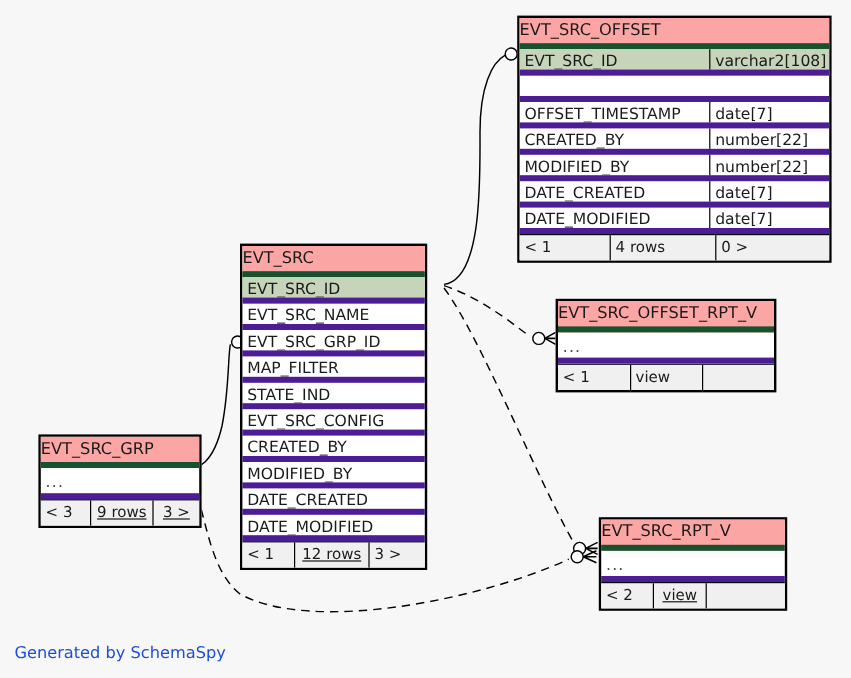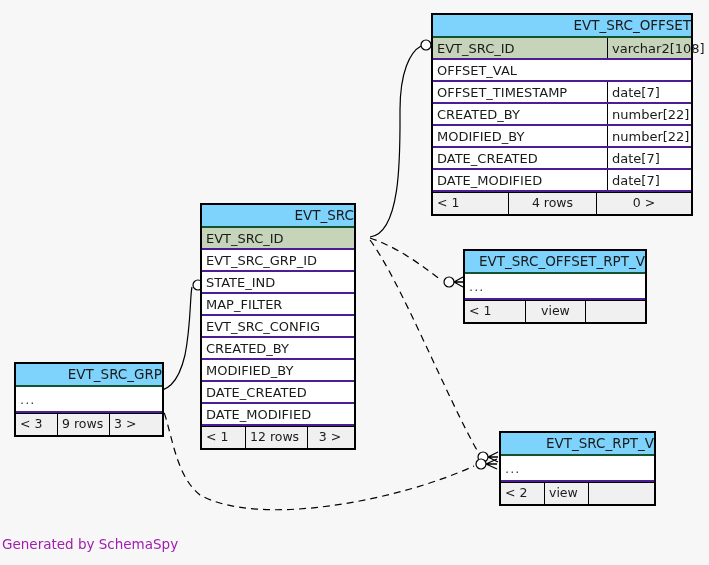--- a/index.html
+++ b/index.html
@@ -30,33 +30,33 @@
   }
   .tbl {
     position: absolute;
     border: 2px solid #000;
     background: #ffffff;
     box-sizing: border-box;
     font-size: 13px;
     color: #1a1a1a;
   }
   .tbl-title {
-    background: #7dd3fc;
-    text-align: right;
+    background: #fca5a5;
+    text-align: left;
     font-size: 13.5px;
     line-height: 21px;
     height: 21px;
-    border-bottom: 2px solid #14532d;
+    border-bottom: 5px solid #14532d;
     white-space: nowrap;
     overflow: hidden;
   }
   .row {
     display: flex;
     height: 22px;
-    border-bottom: 2px solid #4c1d95;
+    border-bottom: 5px solid #4c1d95;
     box-sizing: border-box;
   }
   .row:last-child {
     border-bottom: none;
   }
   .row.pk {
     background: #c6d4ba;
   }
   .row .cname {
     flex: 1 1 auto;
@@ -90,38 +90,38 @@
     box-sizing: border-box;
     border-right: 1px solid #000;
     padding: 0 4px;
     overflow: hidden;
     white-space: nowrap;
   }
   .footer .fcell:last-child {
     border-right: none;
   }
   .f-left   { text-align: left; }
-  .f-center { text-align: left; }
-  .f-right  { text-align: center; }
+  .f-center { text-align: center; text-decoration: underline; }
+  .f-right  { text-align: left; }
 
   
   #tbl-evt-src-offset      { left: 431px; top: 13px;  width: 262px; }
   #tbl-evt-src             { left: 200px; top: 203px; width: 156px; }
-  #tbl-evt-src-grp         { left: 14px;  top: 362px; width: 150px; }
+  #tbl-evt-src-grp         { left: 32px;  top: 362px; width: 136px; }
   #tbl-evt-src-offset-rpt  { left: 463px; top: 249px; width: 184px; }
   #tbl-evt-src-rpt         { left: 499px; top: 431px; width: 157px; }
 
-  #tbl-evt-src-offset .ctype { width: 84px; }
+  #tbl-evt-src-offset .ctype { width: 100px; }
 
   .caption {
     position: absolute;
-    left: 2px;
+    left: 12px;
     top: 536px;
     font-size: 13.5px;
-    color: #a21caf;
+    color: #1d4ed8;
     white-space: nowrap;
   }
 </style>
 </head>
 <body>
 
 <div id="canvas">
 
   <svg class="edges" viewBox="0 0 709 565" width="709" height="565">
     <defs>
@@ -162,21 +162,20 @@
   </svg>
 
   <div class="tbl" id="tbl-evt-src-offset">
     <div class="tbl-title">EVT_SRC_OFFSET</div>
 
     <div class="row pk">
       <span class="cname">EVT_SRC_ID</span>
       <span class="ctype">varchar2[108]</span>
     </div>
     <div class="row">
-      <span class="cname">OFFSET_VAL</span>
     </div>
     <div class="row">
       <span class="cname">OFFSET_TIMESTAMP</span>
       <span class="ctype">date[7]</span>
     </div>
     <div class="row">
       <span class="cname">CREATED_BY</span>
       <span class="ctype">number[22]</span>
     </div>
     <div class="row">
@@ -199,27 +198,30 @@
     </div>
   </div>
 
   <div class="tbl" id="tbl-evt-src">
     <div class="tbl-title">EVT_SRC</div>
 
     <div class="row pk">
       <span class="cname">EVT_SRC_ID</span>
     </div>
     <div class="row">
+      <span class="cname">EVT_SRC_NAME</span>
+    </div>
+    <div class="row">
       <span class="cname">EVT_SRC_GRP_ID</span>
     </div>
     <div class="row">
+      <span class="cname">MAP_FILTER</span>
+    </div>
+    <div class="row">
       <span class="cname">STATE_IND</span>
-    </div>
-    <div class="row">
-      <span class="cname">MAP_FILTER</span>
     </div>
     <div class="row">
       <span class="cname">EVT_SRC_CONFIG</span>
     </div>
     <div class="row">
       <span class="cname">CREATED_BY</span>
     </div>
     <div class="row">
       <span class="cname">MODIFIED_BY</span>
     </div>

